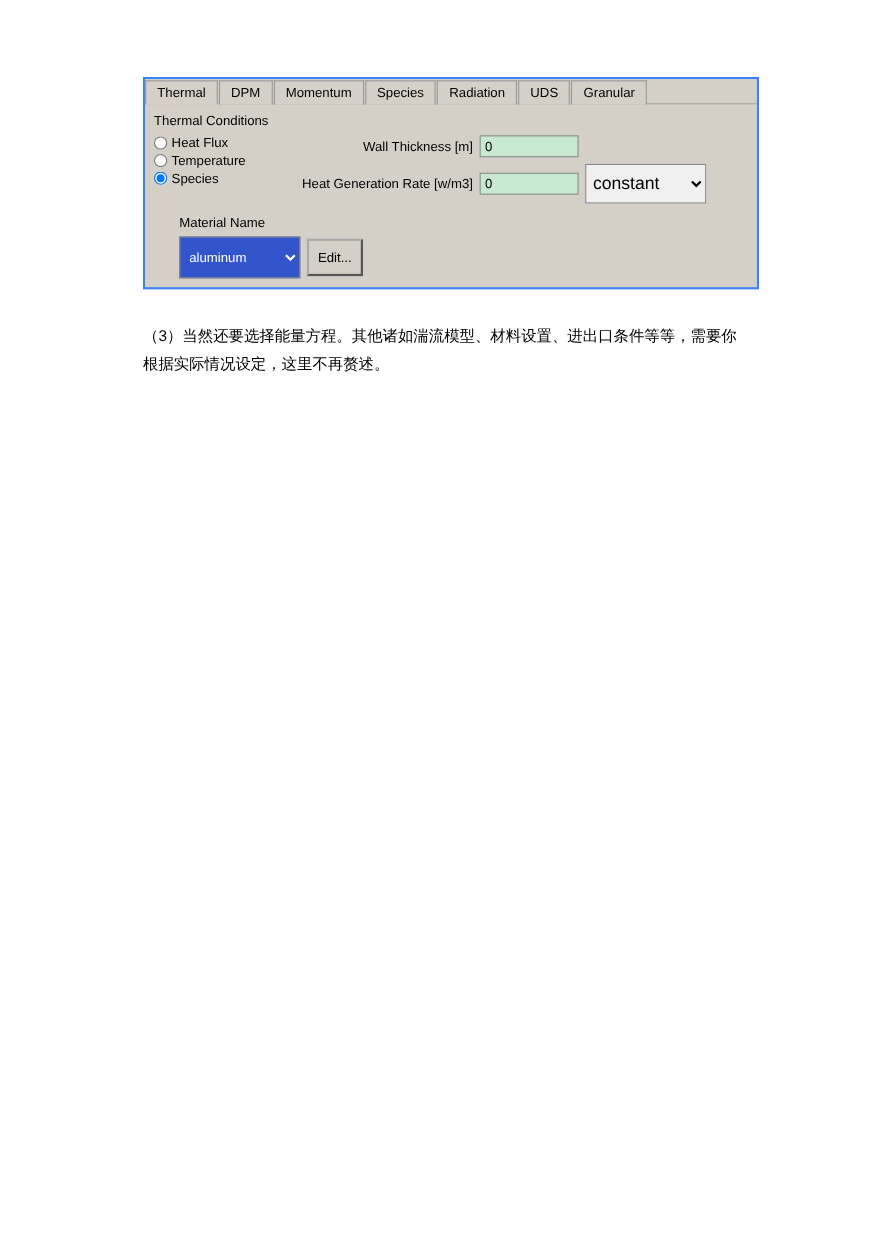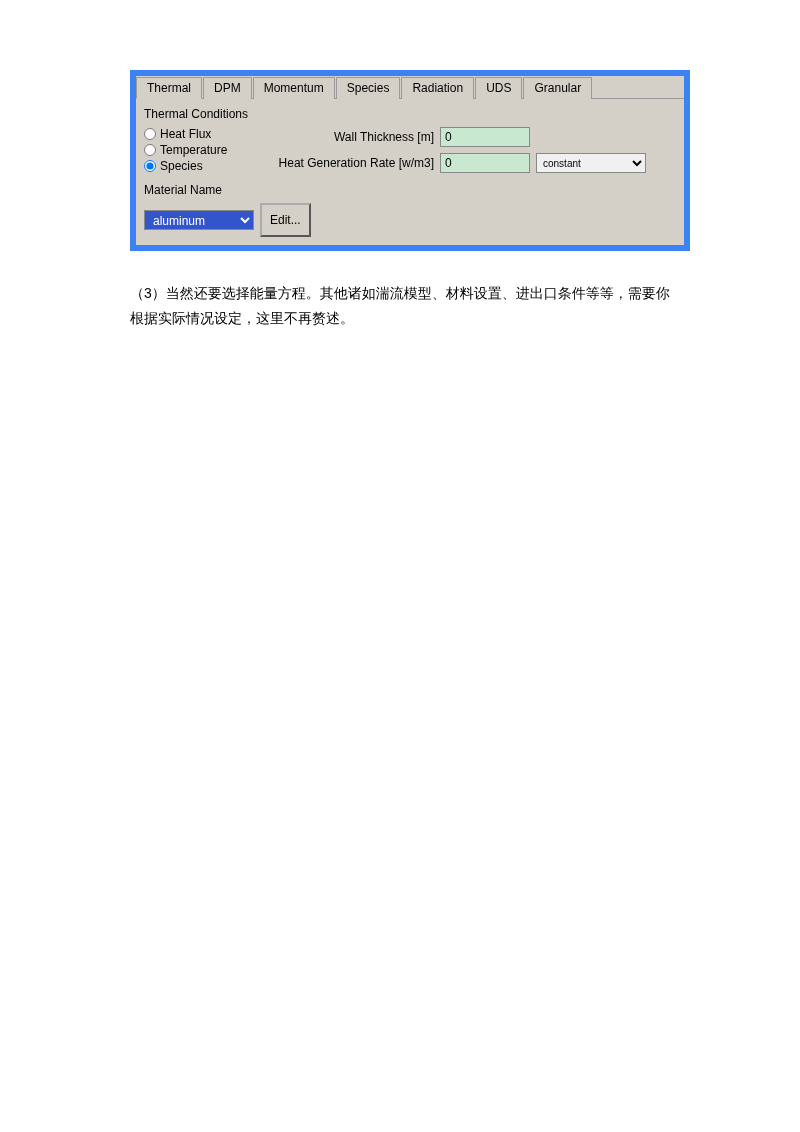--- a/index.html
+++ b/index.html
@@ -16,21 +16,21 @@
       width: 800px;
       min-height: 1132px;
     }
 
     .page-container {
       padding: 70px 130px 40px 130px;
     }
 
     
     .tab-panel {
-      border: 6px solid #3b82f6;
+      border: 2px solid #3b82f6;
       background: #d4d0c8;
       width: 560px;
     }
 
     .tab-bar {
       display: flex;
       background: #d4d0c8;
       border-bottom: 1px solid #999;
       padding: 0;
     }
@@ -118,45 +118,46 @@
       padding: 2px 4px;
       font-size: 12px;
       width: 90px;
       height: 20px;
     }
 
     .field-select {
       background: #f0f0f0;
       border: 1px solid #888;
       padding: 0 2px;
-      font-size: 10px;
+      font-size: 16px;
       width: 110px;
-      height: 20px;
+      height: 36px;
     }
 
     
     .material-section {
       margin-top: 10px;
+      margin-left: 23px;
     }
 
     .material-row {
       display: flex;
       align-items: center;
       gap: 6px;
       margin-top: 4px;
     }
 
     .material-select {
       background: #3355cc;
       color: #ffffff;
       border: 1px solid #888;
       padding: 2px 4px;
       font-size: 12px;
       width: 110px;
-      height: 20px;
+      height: 38px;
     }
 
     .edit-button {
       background: #d4d0c8;
       border: 2px outset #aaa;
       padding: 2px 8px;
       font-size: 12px;
       cursor: pointer;
       height: 34px;
     }

